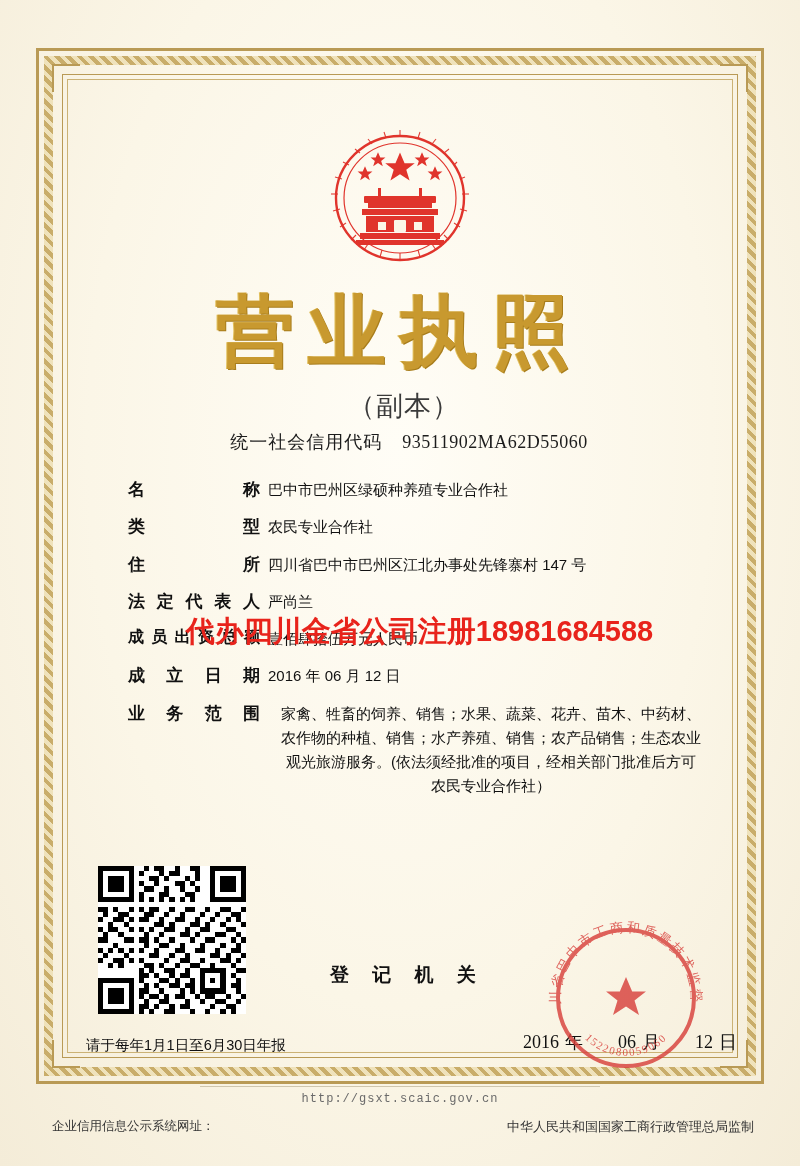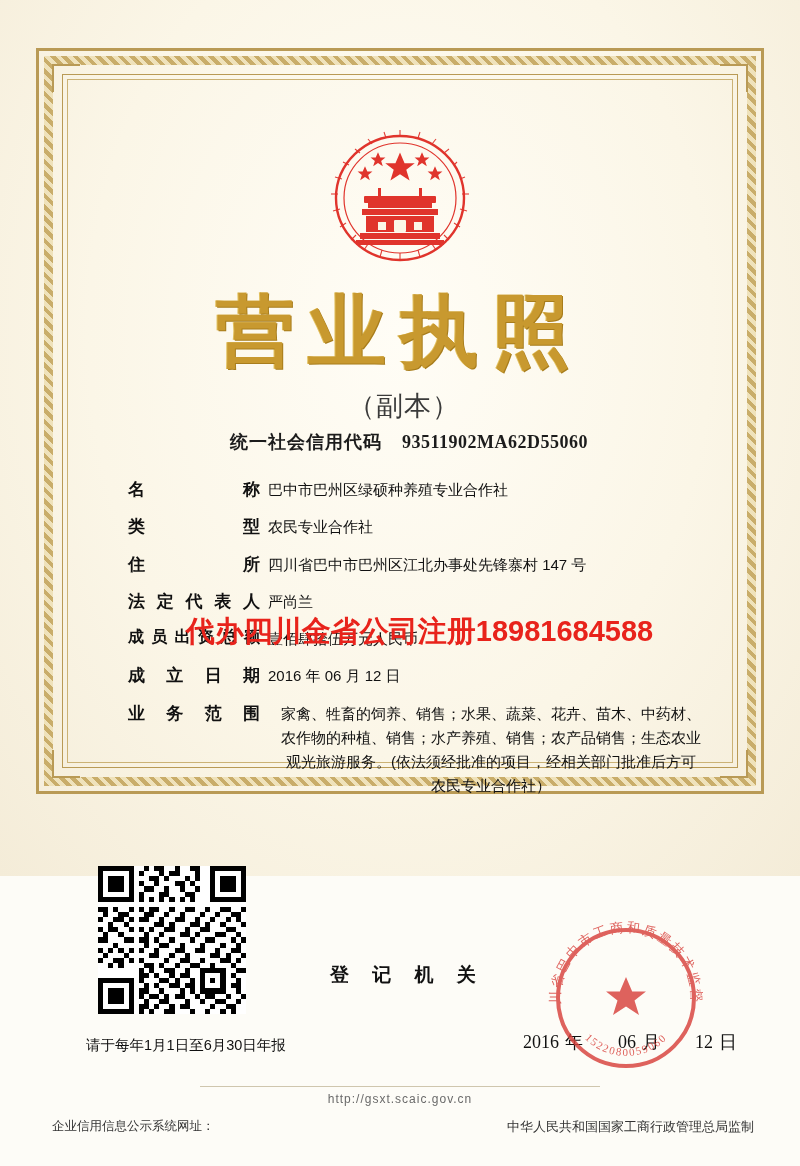--- a/index.html
+++ b/index.html
@@ -5,21 +5,21 @@
   html,body{margin:0;padding:0;}
   body{
     width:800px;height:1166px;
     background:#fdfcf7;
     font-family:"Liberation Sans","DejaVu Sans",sans-serif;
     position:relative;
     overflow:hidden;
   }
   
   #certificate{
-    position:absolute;left:0;top:0;width:800px;height:876px;
+    position:absolute;left:0;top:0;width:800px;height:1166px;
     background:
       radial-gradient(ellipse at 50% 38%, #fffdf6 0%, #fbf6e7 55%, #f4ecd8 100%);
   }
   
   .border-outer{
     position:absolute;left:36px;top:48px;right:36px;bottom:82px;
     border:3px solid #b99a55;
   }
   .border-mid{
     position:absolute;left:44px;top:56px;right:44px;bottom:90px;
@@ -54,21 +54,21 @@
     font-size:78px;font-weight:bold;letter-spacing:14px;
     color:#c8992f;
     text-shadow:1px 1px 0 #a87d1c, -1px 0 0 #e2c05e;
   }
   .subtitle{
     position:absolute;left:8px;right:0;top:388px;text-align:center;
     font-size:27px;color:#3a3a3a;letter-spacing:1px;
   }
   .credit-code{
     position:absolute;left:0;right:0;top:430px;text-align:center;
-    font-size:18px;color:#1c1c1c;font-weight:bold;letter-spacing:1px;margin-left:18px;
+    font-size:18px;color:#1c1c1c;font-weight:normal;letter-spacing:1px;margin-left:18px;
   }
   .credit-code .num{font-family:"Liberation Serif",serif;letter-spacing:0.5px;margin-left:14px;}
 
   
   .fields{
     position:absolute;left:128px;top:478px;right:86px;
   }
   .row{display:flex;align-items:flex-start;margin-bottom:14px;}
   .label{
     width:132px;flex:0 0 132px;
@@ -118,21 +118,21 @@
     opacity:.82;
   }
 
   
   .annual-note{
     position:absolute;left:86px;top:1036px;
     font-size:14.5px;color:#111;
   }
   .url{
     position:absolute;left:0;right:0;top:1092px;text-align:center;
-    font-family:Liberation Sans, sans-serif;
+    font-family:Liberation Mono, monospace;
     font-size:12px;color:#6a6a6a;letter-spacing:1px;
   }
   .foot-left{
     position:absolute;left:52px;top:1118px;font-size:12.5px;color:#333;
   }
   .foot-right{
     position:absolute;right:46px;top:1118px;font-size:13px;color:#333;
   }
   .foot-rule{
     position:absolute;left:200px;right:200px;top:1086px;height:1px;background:#cfc6ae;

